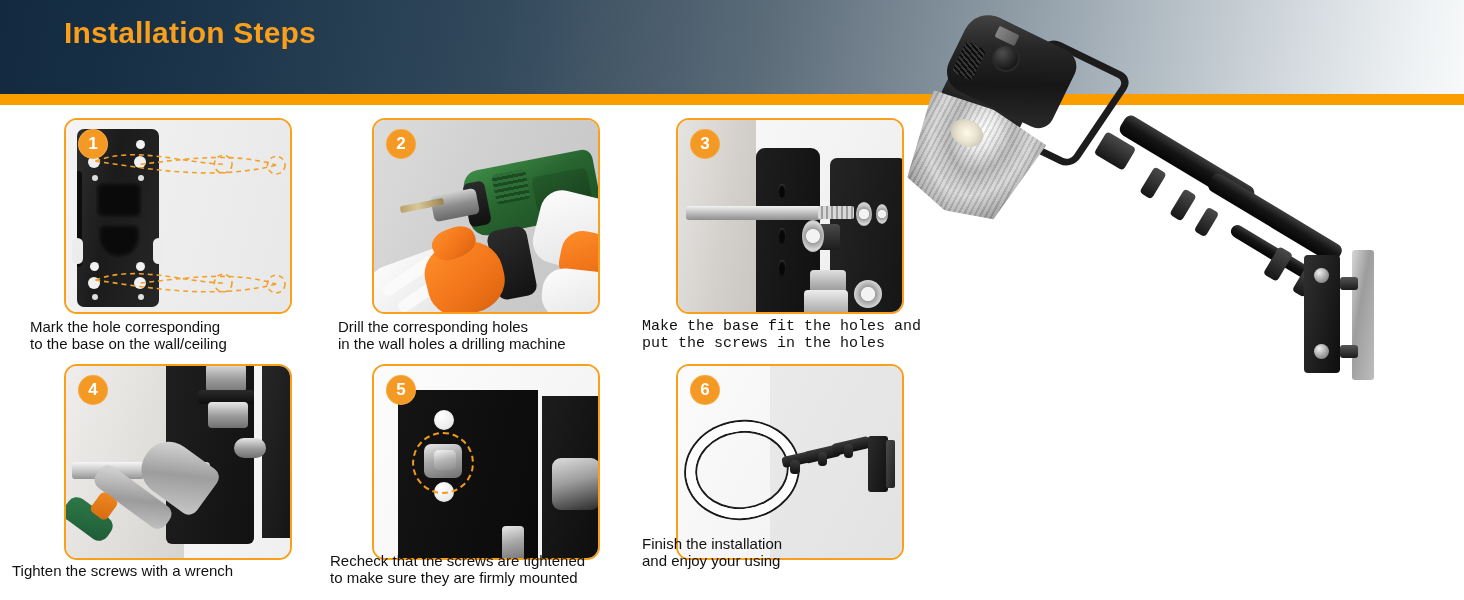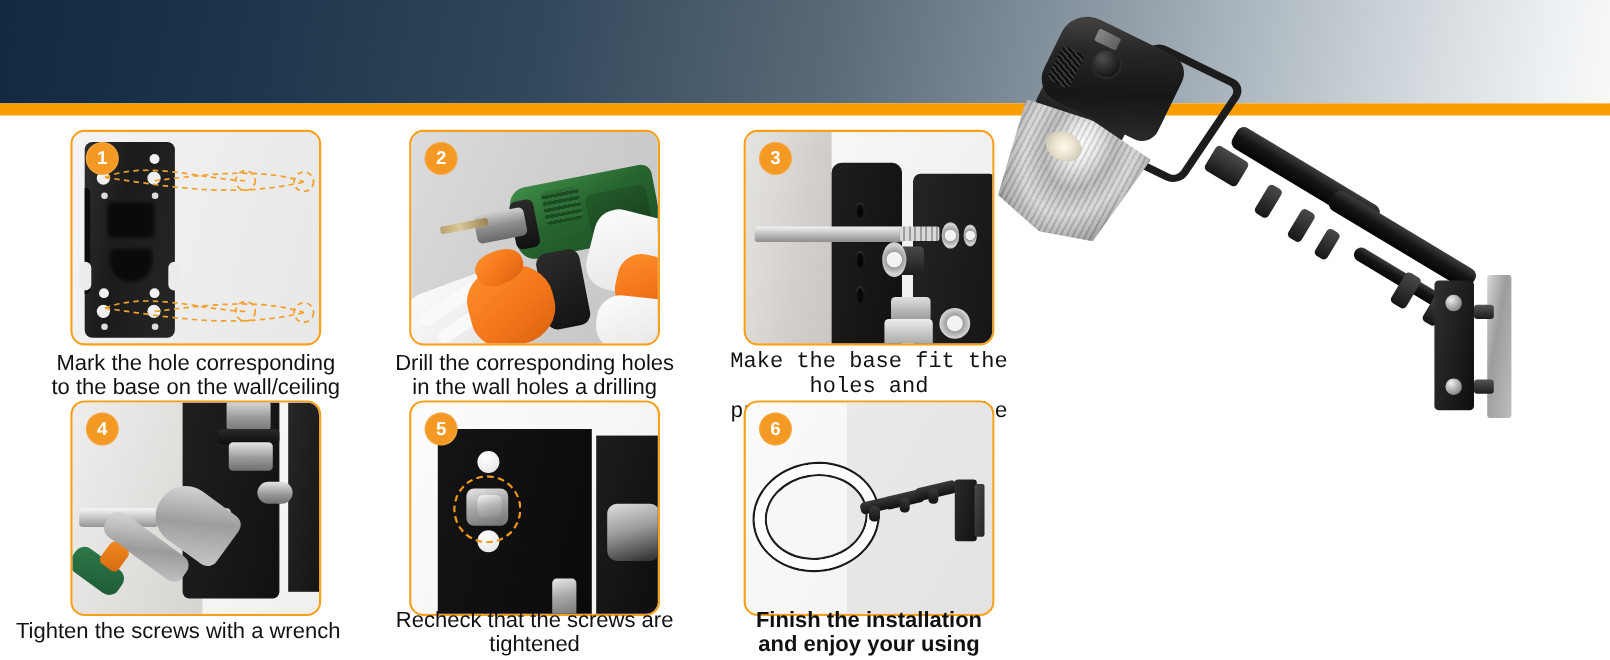--- a/index.html
+++ b/index.html
@@ -45,38 +45,38 @@
     position:absolute; left:12px; top:9px;
     width:30px; height:30px; border-radius:50%;
     background:#f49a24;
     color:#ffffff; font-size:17px; font-weight:bold;
     display:flex; align-items:center; justify-content:center;
     z-index:8;
     box-shadow:0 0 0 1px rgba(255,255,255,.15) inset;
   }
   .caption {
     position:absolute;
-    font-size:20px; color:#111; text-align:center;
+    font-size:15px; color:#111; text-align:left;
     line-height:1.12; white-space:pre-line;
   }
 
   
   #card1 { left:64px;  top:118px; }
   #card2 { left:372px; top:118px; }
   #card3 { left:676px; top:118px; }
   #card4 { left:64px;  top:364px; }
   #card5 { left:372px; top:364px; }
   #card6 { left:676px; top:364px; }
 
   #cap1 { left:30px;  top:319px; width:296px; }
   #cap2 { left:338px; top:319px; width:296px; }
   #cap3 { left:642px; top:319px; width:296px;font-family:Liberation Mono, monospace; }
   #cap4 { left:12px;  top:563px; width:300px; }
   #cap5 { left:330px; top:553px; width:312px; }
-  #cap6 { left:642px; top:553px; width:296px;font-weight:bold; }
+  #cap6 { left:642px; top:536px; width:296px; }
 
   
   .c1-bg { position:absolute; inset:0; background:linear-gradient(105deg,#f4f4f4 0%,#ececec 60%,#e8e8e8 100%); }
   .plate {
     position:absolute; left:11px; top:9px; width:82px; height:178px;
     background:linear-gradient(100deg,#2e2e2e,#1b1b1b 40%,#262626 100%);
     border-radius:7px;
   }
   .plate:after{
     content:""; position:absolute; left:0; top:42px; width:5px; height:96px;
@@ -367,20 +367,21 @@
   }
   .hero-bolt{
     position:absolute; background:linear-gradient(180deg,#555,#1b1b1b);
     border-radius:3px;
   }
 </style>
 </head>
 <body>
 
 <div class="header">
+  <div class="header-title">Installation Steps</div>
 </div>
 <div class="orange-band"></div>
 
 <div class="card" id="card1">
   <div class="card-media">
     <div class="c1-bg"></div>
     <div class="plate"></div>
     <div class="plate-notch" style="left:6px;  top:118px;"></div>
     <div class="plate-notch" style="left:87px; top:118px;"></div>
     <div class="hole" style="left:24px; top:20px; width:9px;  height:9px;"></div>

